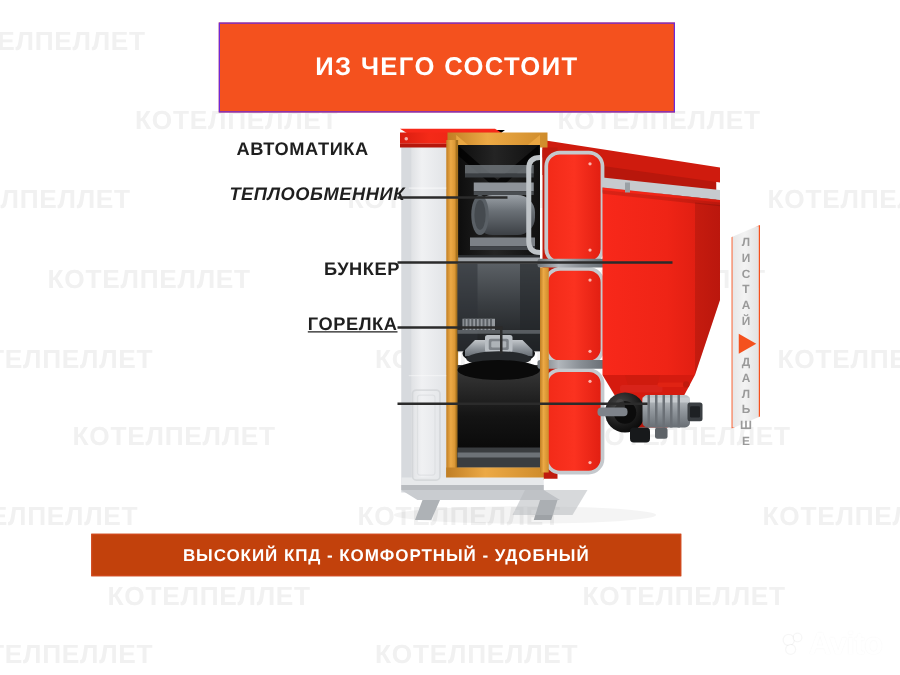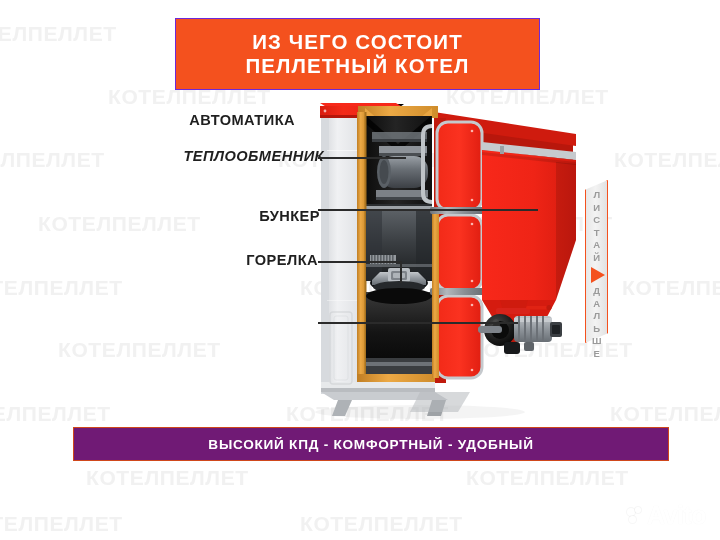--- a/index.html
+++ b/index.html
@@ -76,23 +76,23 @@
     line-height: 1.18;
     letter-spacing: 1.1px;
     text-transform: uppercase;
   }
 
   
   #bottom-banner {
     position: absolute;
     left: 73px;
     top: 427px;
-    width: 596px;
+    width: 472px;
     height: 34px;
-    background: #701a75;
+    background: #c2410c;
     box-sizing: border-box;
     border: 1px solid #d0471b;
     display: flex;
     align-items: center;
     justify-content: center;
     z-index: 6;
   }
   #bottom-banner .ttl {
     color: #ffffff;
     font-weight: 700;
@@ -450,33 +450,32 @@
 
     <g opacity="0.5">
       <rect x="330" y="312" width="22" height="72" rx="3" fill="none" stroke="#c7cacd" stroke-width="1.4"></rect>
       <rect x="334" y="316" width="14" height="64" rx="2" fill="none" stroke="#d3d6d9" stroke-width="1"></rect>
     </g>
   </svg>
 
   <div id="title-banner">
     <div class="ttl">
       <div>ИЗ ЧЕГО СОСТОИТ</div>
-      <div>ПЕЛЛЕТНЫЙ КОТЕЛ</div>
     </div>
   </div>
 
   <div class="callout" style="right:425px; top:112px;">АВТОМАТИКА</div>
 
   <div class="callout" style="right:396px; top:148px;font-style:italic;">ТЕПЛООБМЕННИК</div>
   <div class="leader" style="left:318px; top:157px; width:88px;"></div>
 
   <div class="callout" style="right:400px; top:208px;">БУНКЕР</div>
   <div class="leader" style="left:318px; top:209px; width:220px;"></div>
 
-  <div class="callout" style="right:402px; top:252px;">ГОРЕЛКА</div>
+  <div class="callout" style="right:402px; top:252px;text-decoration:underline;">ГОРЕЛКА</div>
   <div class="leader" style="left:318px; top:261px; width:84px;"></div>
   <div class="leader-v" style="left:400px; top:261px; height:22px;"></div>
 
   <div class="leader" style="left:318px; top:322px; width:200px;"></div>
 
   <div id="side-ribbon">
     <div class="body"></div>
     <div class="words">
       <span class="w">ЛИСТАЙ</span>
       <span class="tri"></span>

